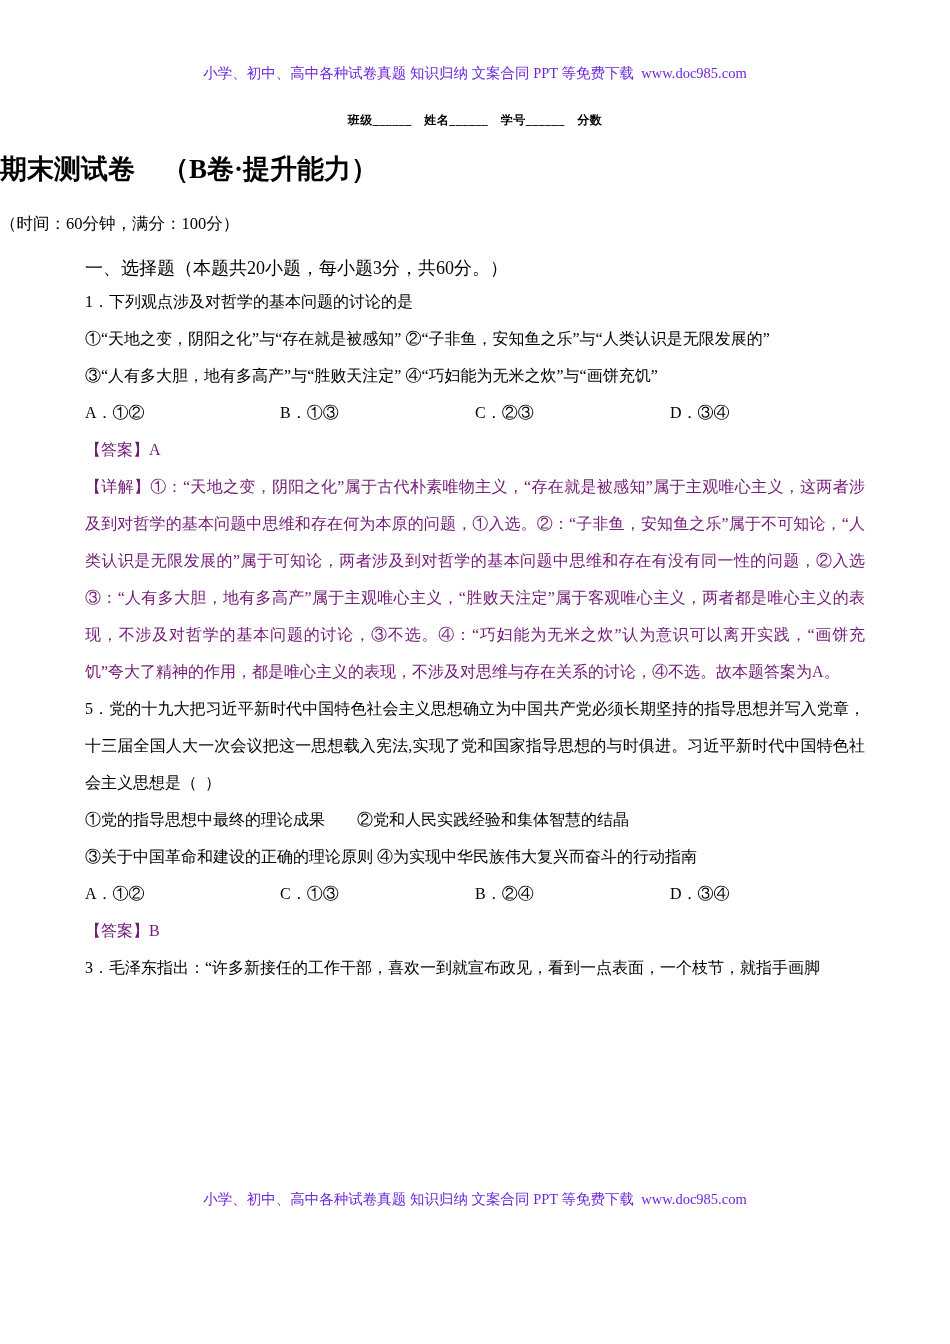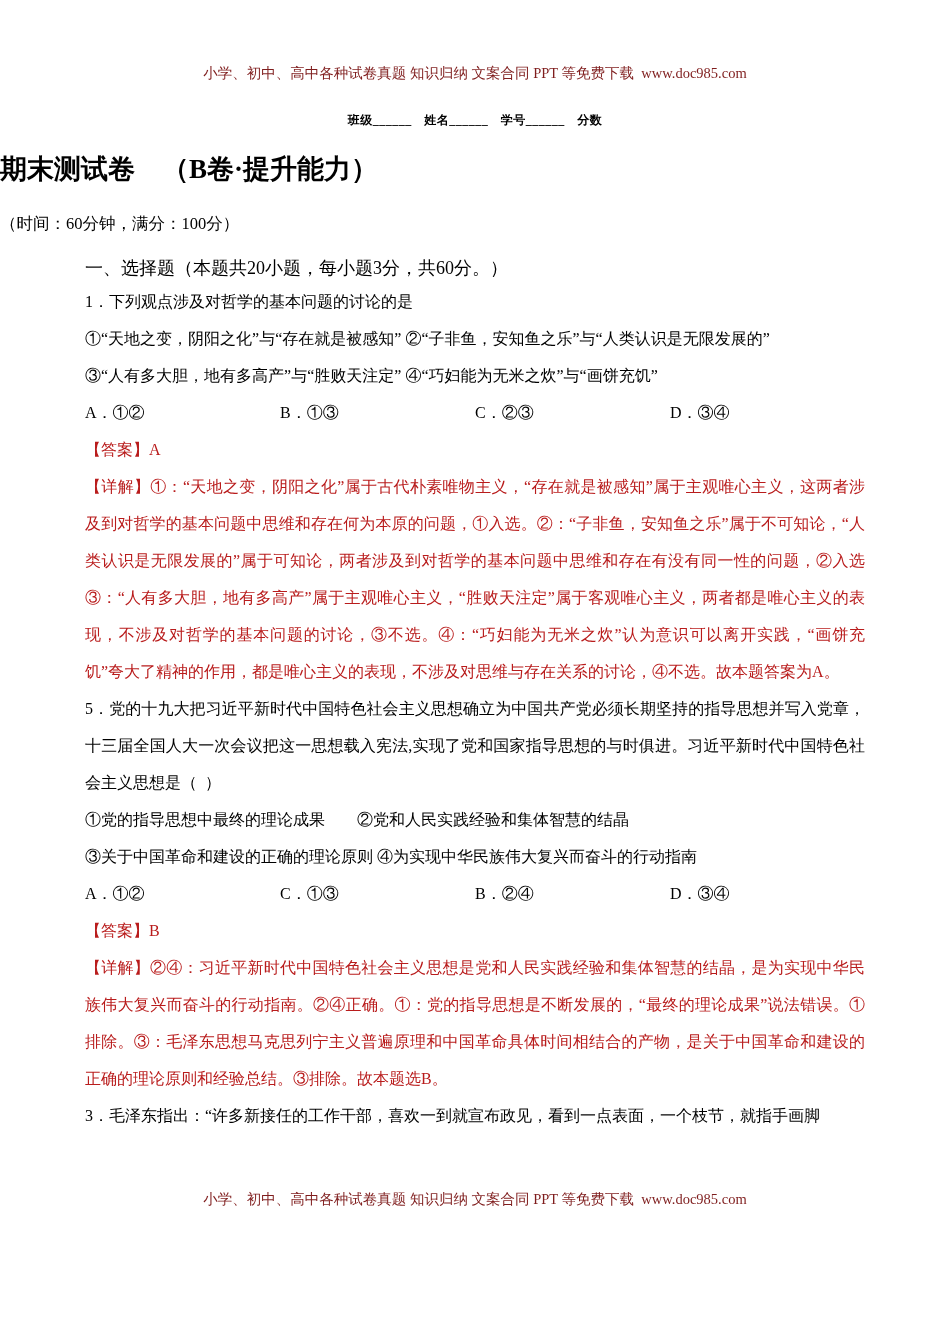--- a/index.html
+++ b/index.html
@@ -17,21 +17,21 @@
     font-family: "Liberation Serif", serif;
     overflow: hidden;
     box-sizing: border-box;
   }
   .promo-note {
     position: absolute;
     left: 0;
     right: 0;
     text-align: center;
     font-size: 14.5px;
-    color: #7f1d1d;
+    color: #6d28d9;
     white-space: pre-wrap;
   }
   .promo-top { top: 64px; }
   .promo-bottom { top: 1190px; }
 
   .fill-line {
     margin-top: 112px;
     text-align: center;
     font-weight: bold;
     font-size: 12px;
@@ -66,21 +66,21 @@
     text-align: justify;
     text-justify: inter-character;
   }
   .options-row {
     display: grid;
     grid-template-columns: 195px 195px 195px auto;
     font-size: 16px;
     line-height: 37px;
   }
   .options-row span { white-space: pre-wrap; }
-  .red { color: #b91c1c; }
+  .red { color: #701a75; }
 </style>
 </head>
 <body>
 
 <div class="page">
 
   <div class="promo-note promo-top">小学、初中、高中各种试卷真题 知识归纳 文案合同 PPT 等免费下载  www.doc985.com</div>
 
   <div class="fill-line">班级______　姓名______　学号______　分数</div>
 
@@ -110,21 +110,20 @@
       <p class="doc-line">5．党的十九大把习近平新时代中国特色社会主义思想确立为中国共产党必须长期坚持的指导思想并写入党章，十三届全国人大一次会议把这一思想载入宪法,实现了党和国家指导思想的与时俱进。习近平新时代中国特色社会主义思想是（  ）</p>
       <p class="doc-line">①党的指导思想中最终的理论成果　　②党和人民实践经验和集体智慧的结晶</p>
       <p class="doc-line">③关于中国革命和建设的正确的理论原则 ④为实现中华民族伟大复兴而奋斗的行动指南</p>
       <div class="options-row">
         <span>A．①②</span>
         <span>C．①③</span>
         <span>B．②④</span>
         <span>D．③④</span>
       </div>
       <p class="doc-line red">【答案】B</p>
-      <p class="doc-line red">【详解】②④：习近平新时代中国特色社会主义思想是党和人民实践经验和集体智慧的结晶，是为实现中华民族伟大复兴而奋斗的行动指南。②④正确。①：党的指导思想是不断发展的，“最终的理论成果”说法错误。①排除。③：毛泽东思想马克思列宁主义普遍原理和中国革命具体时间相结合的产物，是关于中国革命和建设的正确的理论原则和经验总结。③排除。故本题选B。</p>
     </div>
 
     <div>
       <p class="doc-line">3．毛泽东指出：“许多新接任的工作干部，喜欢一到就宣布政见，看到一点表面，一个枝节，就指手画脚</p>
     </div>
 
   </div>
 
   <div class="promo-note promo-bottom">小学、初中、高中各种试卷真题 知识归纳 文案合同 PPT 等免费下载  www.doc985.com</div>
 

